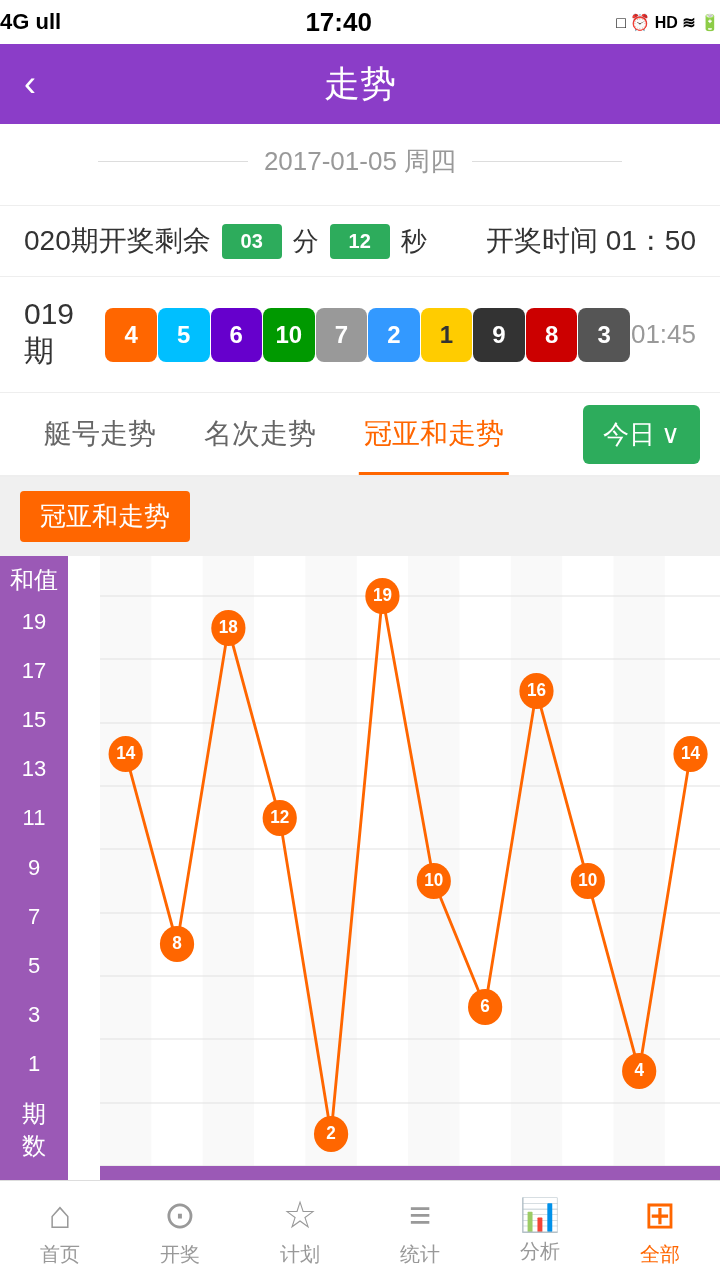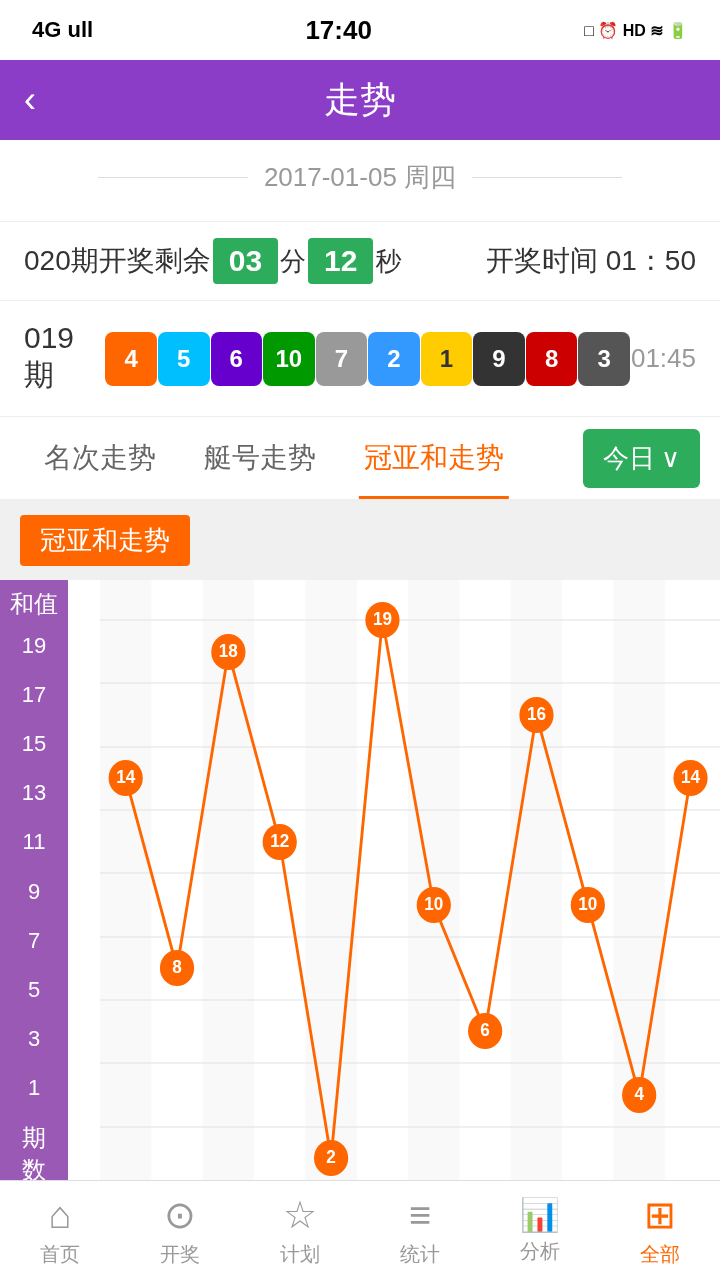--- a/index.html
+++ b/index.html
@@ -2,25 +2,25 @@
 <html><head>
   <meta charset="utf-8">
   <meta name="viewport" content="width=720px">
   <style>
     * { margin: 0; padding: 0; box-sizing: border-box; }
     body { width: 720px; min-height: 1280px; font-family: 'PingFang SC', 'Microsoft YaHei', sans-serif; background: #f5f5f5; }
 
     
     .status-bar {
       background: #fff;
-      height: 60px;
+      height: 44px;
       display: flex;
       align-items: center;
       justify-content: space-between;
-      padding: 0 32px;
+      padding: 0 0;
       font-size: 24px;
       font-weight: 600;
     }
     .status-left { font-size: 22px; }
     .status-center { font-size: 26px; font-weight: bold; }
     .status-right { font-size: 16px; display: flex; gap: 6px; align-items: center; }
 
     
     .header {
       background: #8B3DC8;
@@ -65,28 +65,28 @@
       background: white;
       padding: 16px 24px;
       display: flex;
       align-items: center;
       justify-content: space-between;
       border-bottom: 1px solid #eee;
     }
     .countdown-left {
       display: flex;
       align-items: center;
-      gap: 2px;
+      gap: 11px;
       font-size: 28px;
       color: #333;
     }
     .countdown-box {
       background: #2DAC5C;
       color: white;
-      font-size: 30px;
+      font-size: 20px;
       font-weight: bold;
       padding: 6px 16px;
       border-radius: 4px;
       min-width: 60px;
       text-align: center;
     }
     .countdown-unit { font-size: 26px; color: #333; }
     .countdown-right { font-size: 28px; color: #333; }
 
     
@@ -308,22 +308,22 @@
   <div class="ball ball-gray">7</div>
   <div class="ball ball-blue">2</div>
   <div class="ball ball-yellow">1</div>
   <div class="ball ball-dark">9</div>
   <div class="ball ball-red">8</div>
   <div class="ball ball-darkgray">3</div>
   <span class="period-time">01:45</span>
 </div>
 
 <div class="tabs-section">
+  <div class="tab-item">艇号走势</div>
   <div class="tab-item">名次走势</div>
-  <div class="tab-item">艇号走势</div>
   <div class="tab-item active">冠亚和走势</div>
   <div class="today-btn">
     <span>今日</span>
     <span>∨</span>
   </div>
 </div>
 
 <div class="chart-container">
   <div class="chart-header">
     <span class="chart-header-label">冠亚和走势</span>

